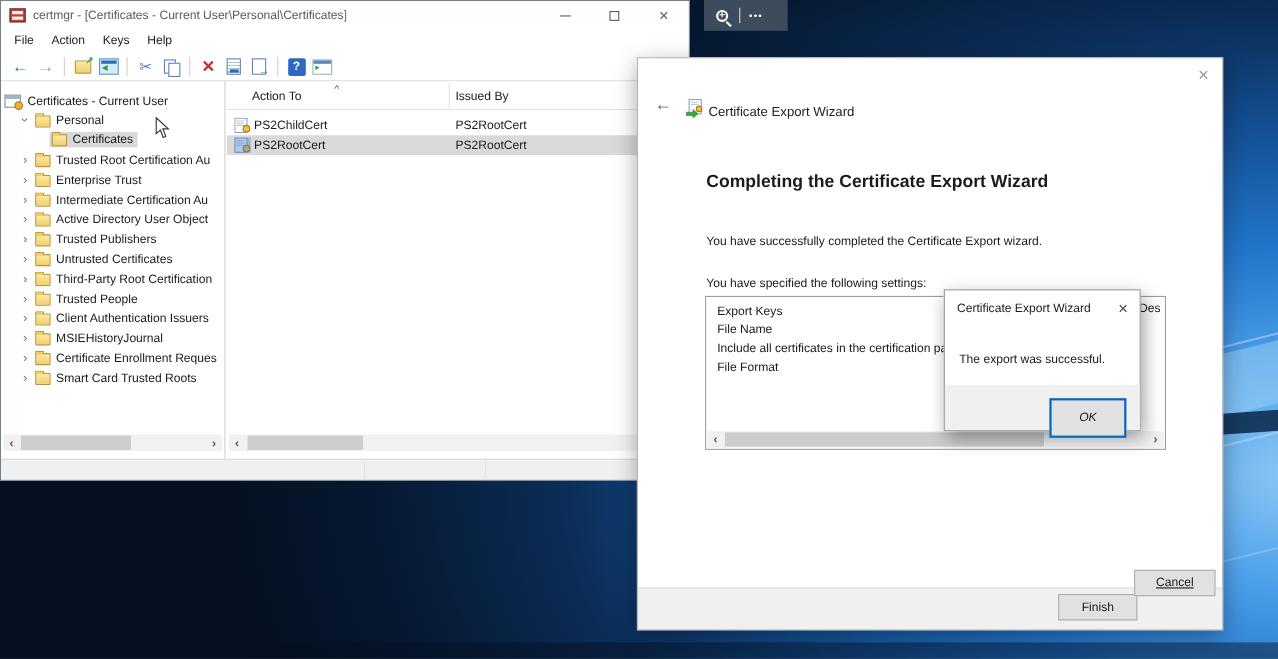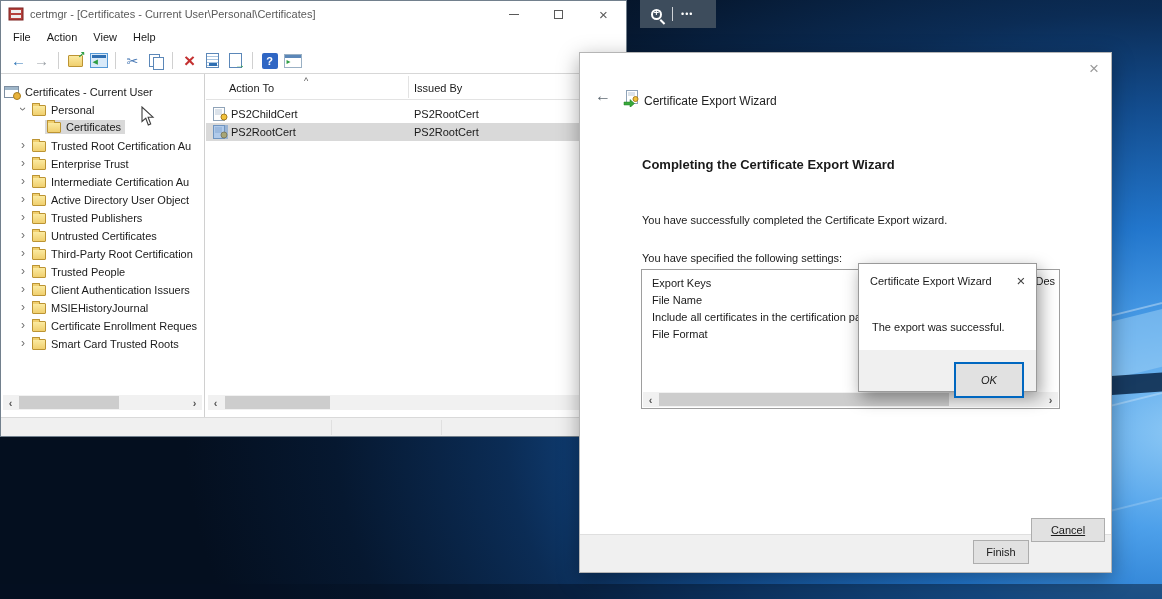--- a/index.html
+++ b/index.html
@@ -124,34 +124,34 @@
 
   
   .wizard { position:absolute; left:579px; top:52px; width:533px; height:521px; background:#fff;
     border:1px solid #b5b5b5; box-shadow:0 6px 20px rgba(0,0,0,.35); z-index:20; }
   .wiz-close { position:absolute; right:8px; top:6px; width:18px; height:18px; display:flex; align-items:center; justify-content:center; }
   .wiz-close::before { content:"×"; font-size:17px; color:#9a9a9a; line-height:1; }
   .wiz-back { position:absolute; left:12px; top:33px; width:22px; height:20px; display:flex; align-items:center; justify-content:center; }
   .wiz-back::before { content:"←"; font-size:16px; color:#5f6a73; }
   .wiz-icon { position:absolute; left:43px; top:37px; }
   .wiz-title { position:absolute; left:64px; top:41px; font-size:12px; color:#222; }
-  .wiz-heading { position:absolute; left:62px; top:104px; font-size:13px; font-weight:bold; color:#1a1a1a; }
+  .wiz-heading { position:absolute; left:62px; top:104px; font-size:16px; font-weight:bold; color:#1a1a1a; }
   .wiz-line1 { position:absolute; left:62px; top:161px; }
   .wiz-line2 { position:absolute; left:62px; top:199px; }
   .settingsbox { position:absolute; left:61px; top:216px; width:419px; height:140px; border:1px solid #9e9e9e; background:#fff; }
   .setrows { padding:5px 0 0 10px; line-height:17px; white-space:nowrap; overflow:hidden; width:330px; }
   .frag { position:absolute; white-space:nowrap; }
   .frag.top { right:4px; top:5px; }
   .frag.bottom { right:25px; top:56px; }
   .box-hscroll { left:1px; right:1px; bottom:1px; width:415px; }
   .box-hscroll .sarrow.right { right:0; }
   .wiz-footer { position:absolute; left:0; right:0; bottom:0; height:38px; background:#f0f0f0; border-top:1px solid #dfdfdf; }
   .btn { position:absolute; height:24px; background:#e1e1e1; border:1px solid #adadad; font-size:11px;
     font-family:inherit; color:#1a1a1a; display:flex; align-items:center; justify-content:center; }
-  .btn-finish { left:393px; top:487px; width:56px; }
+  .btn-finish { left:382px; top:487px; width:72px; }
   .btn-cancel { left:451px; top:465px; width:74px;text-decoration:underline; }
 
   
   .modal { position:absolute; left:858px; top:263px; width:179px; height:129px; background:#fff;
     border:1px solid #9a9a9a; box-shadow:3px 6px 16px rgba(0,0,0,.4); z-index:30; }
   .modal-title { position:absolute; left:11px; top:11px; font-size:11px; color:#1a1a1a; }
   .modal-close { position:absolute; right:7px; top:8px; width:16px; height:16px; display:flex; align-items:center; justify-content:center; }
   .modal-close::before { content:"×"; font-size:15px; color:#444; line-height:1; }
   .modal-msg { position:absolute; left:13px; top:57px; }
   .modal-footer { position:absolute; left:0; right:0; bottom:0; height:41px; background:#f0f0f0; }
@@ -193,21 +193,21 @@
       <span class="wbtn">
           <span class="maxbox"></span>
         </span>
       <span class="wbtn closex"></span>
     </div>
   </div>
 
   <div class="menubar">
     <span class="menuitem">File</span>
     <span class="menuitem">Action</span>
-    <span class="menuitem">View</span>
+    <span class="menuitem">Keys</span>
     <span class="menuitem">Help</span>
   </div>
 
   <div class="toolbar">
     <span class="tbtn arrow-back"></span>
     <span class="tbtn arrow-fwd"></span>
     <span class="tsep"></span>
     <span class="tbtn">
         <span class="tfolder"></span>
       </span>

